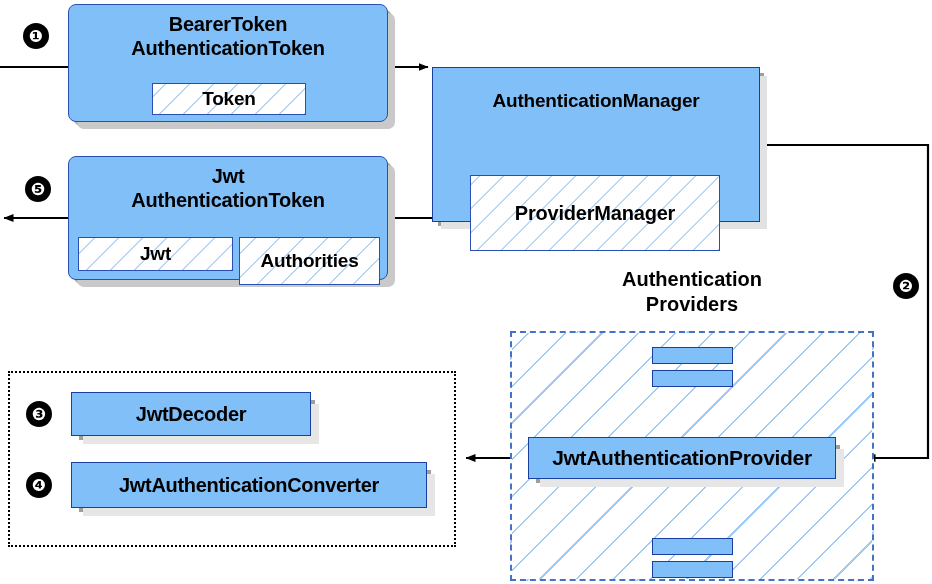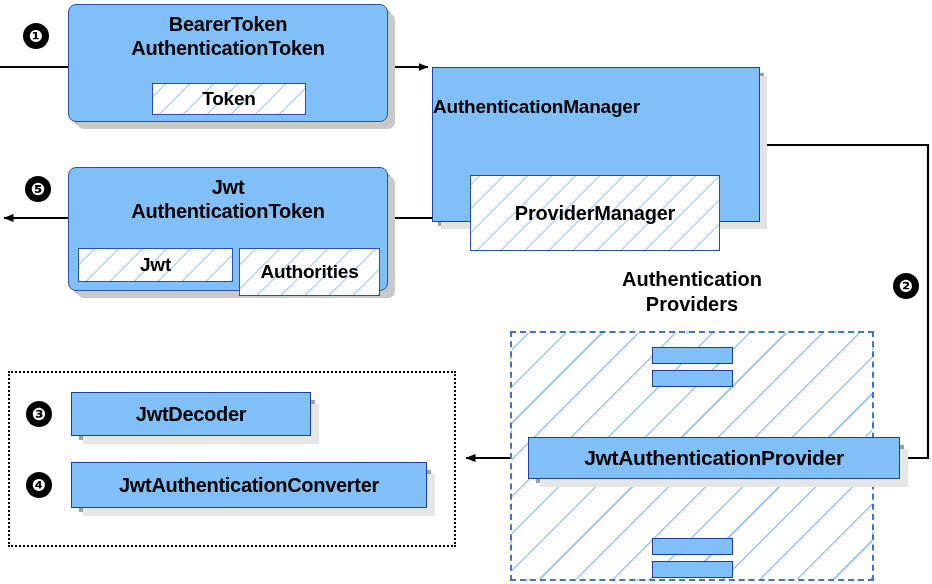--- a/index.html
+++ b/index.html
@@ -72,22 +72,23 @@
   
   .sq-box {
     background: #80BFF8;
     border: 1.6px solid #1B3F9E;
     box-shadow: 8px 8px 0 -1px #e2e2e2, 5px 5px 0 -1px #9e9e9e;
     box-sizing: border-box;
   }
   .sq-title {
     font-size: 19px;
     line-height: 22px;
+    text-align: center;
     width: 100%;
-    padding-top: 28px;
+    padding-top: 22px;
     letter-spacing: -0.2px;
   }
   
   .marker {
     position: absolute;
     z-index: 20;
     width: 26px;
     height: 26px;
     border-radius: 50%;
     background: #000000;
@@ -228,31 +229,31 @@
     <div>Authentication</div>
     <div>Providers</div>
   </div>
 
   <div class="bar" style="left:652px; top:347px; width:81px; height:17px;"></div>
   <div class="bar" style="left:652px; top:370px; width:81px; height:17px;"></div>
 
   <div class="bar" style="left:652px; top:538px; width:81px; height:17px;"></div>
   <div class="bar" style="left:652px; top:561px; width:81px; height:17px;"></div>
 
-  <div class="provider-box" style="left:528px; top:437px; width:372px; height:42px;">JwtAuthenticationProvider</div>
+  <div class="provider-box" style="left:528px; top:437px; width:308px; height:42px;">JwtAuthenticationProvider</div>
 
   <div class="node token-box" style="left:68px; top:4px; width:320px; height:118px;">
     <div class="token-title">
       <div>BearerToken</div>
       <div>AuthenticationToken</div>
     </div>
     <div class="chip" style="position:absolute; left:83px; top:78px; width:154px; height:32px;">Token</div>
   </div>
 
-  <div class="node token-box" style="left:68px; top:156px; width:320px; height:124px;margin-top:11px;">
+  <div class="node token-box" style="left:68px; top:156px; width:320px; height:124px;">
     <div class="token-title">
       <div>Jwt</div>
       <div>AuthenticationToken</div>
     </div>
     <div class="chip" style="position:absolute; left:9px; top:80px; width:155px; height:34px;">Jwt</div>
     <div class="chip" style="position:absolute; left:170px; top:80px; width:141px; height:48px;">Authorities</div>
   </div>
 
   <div class="node sq-box" style="left:432px; top:67px; width:328px; height:155px;">
     <div class="sq-title">AuthenticationManager</div>

